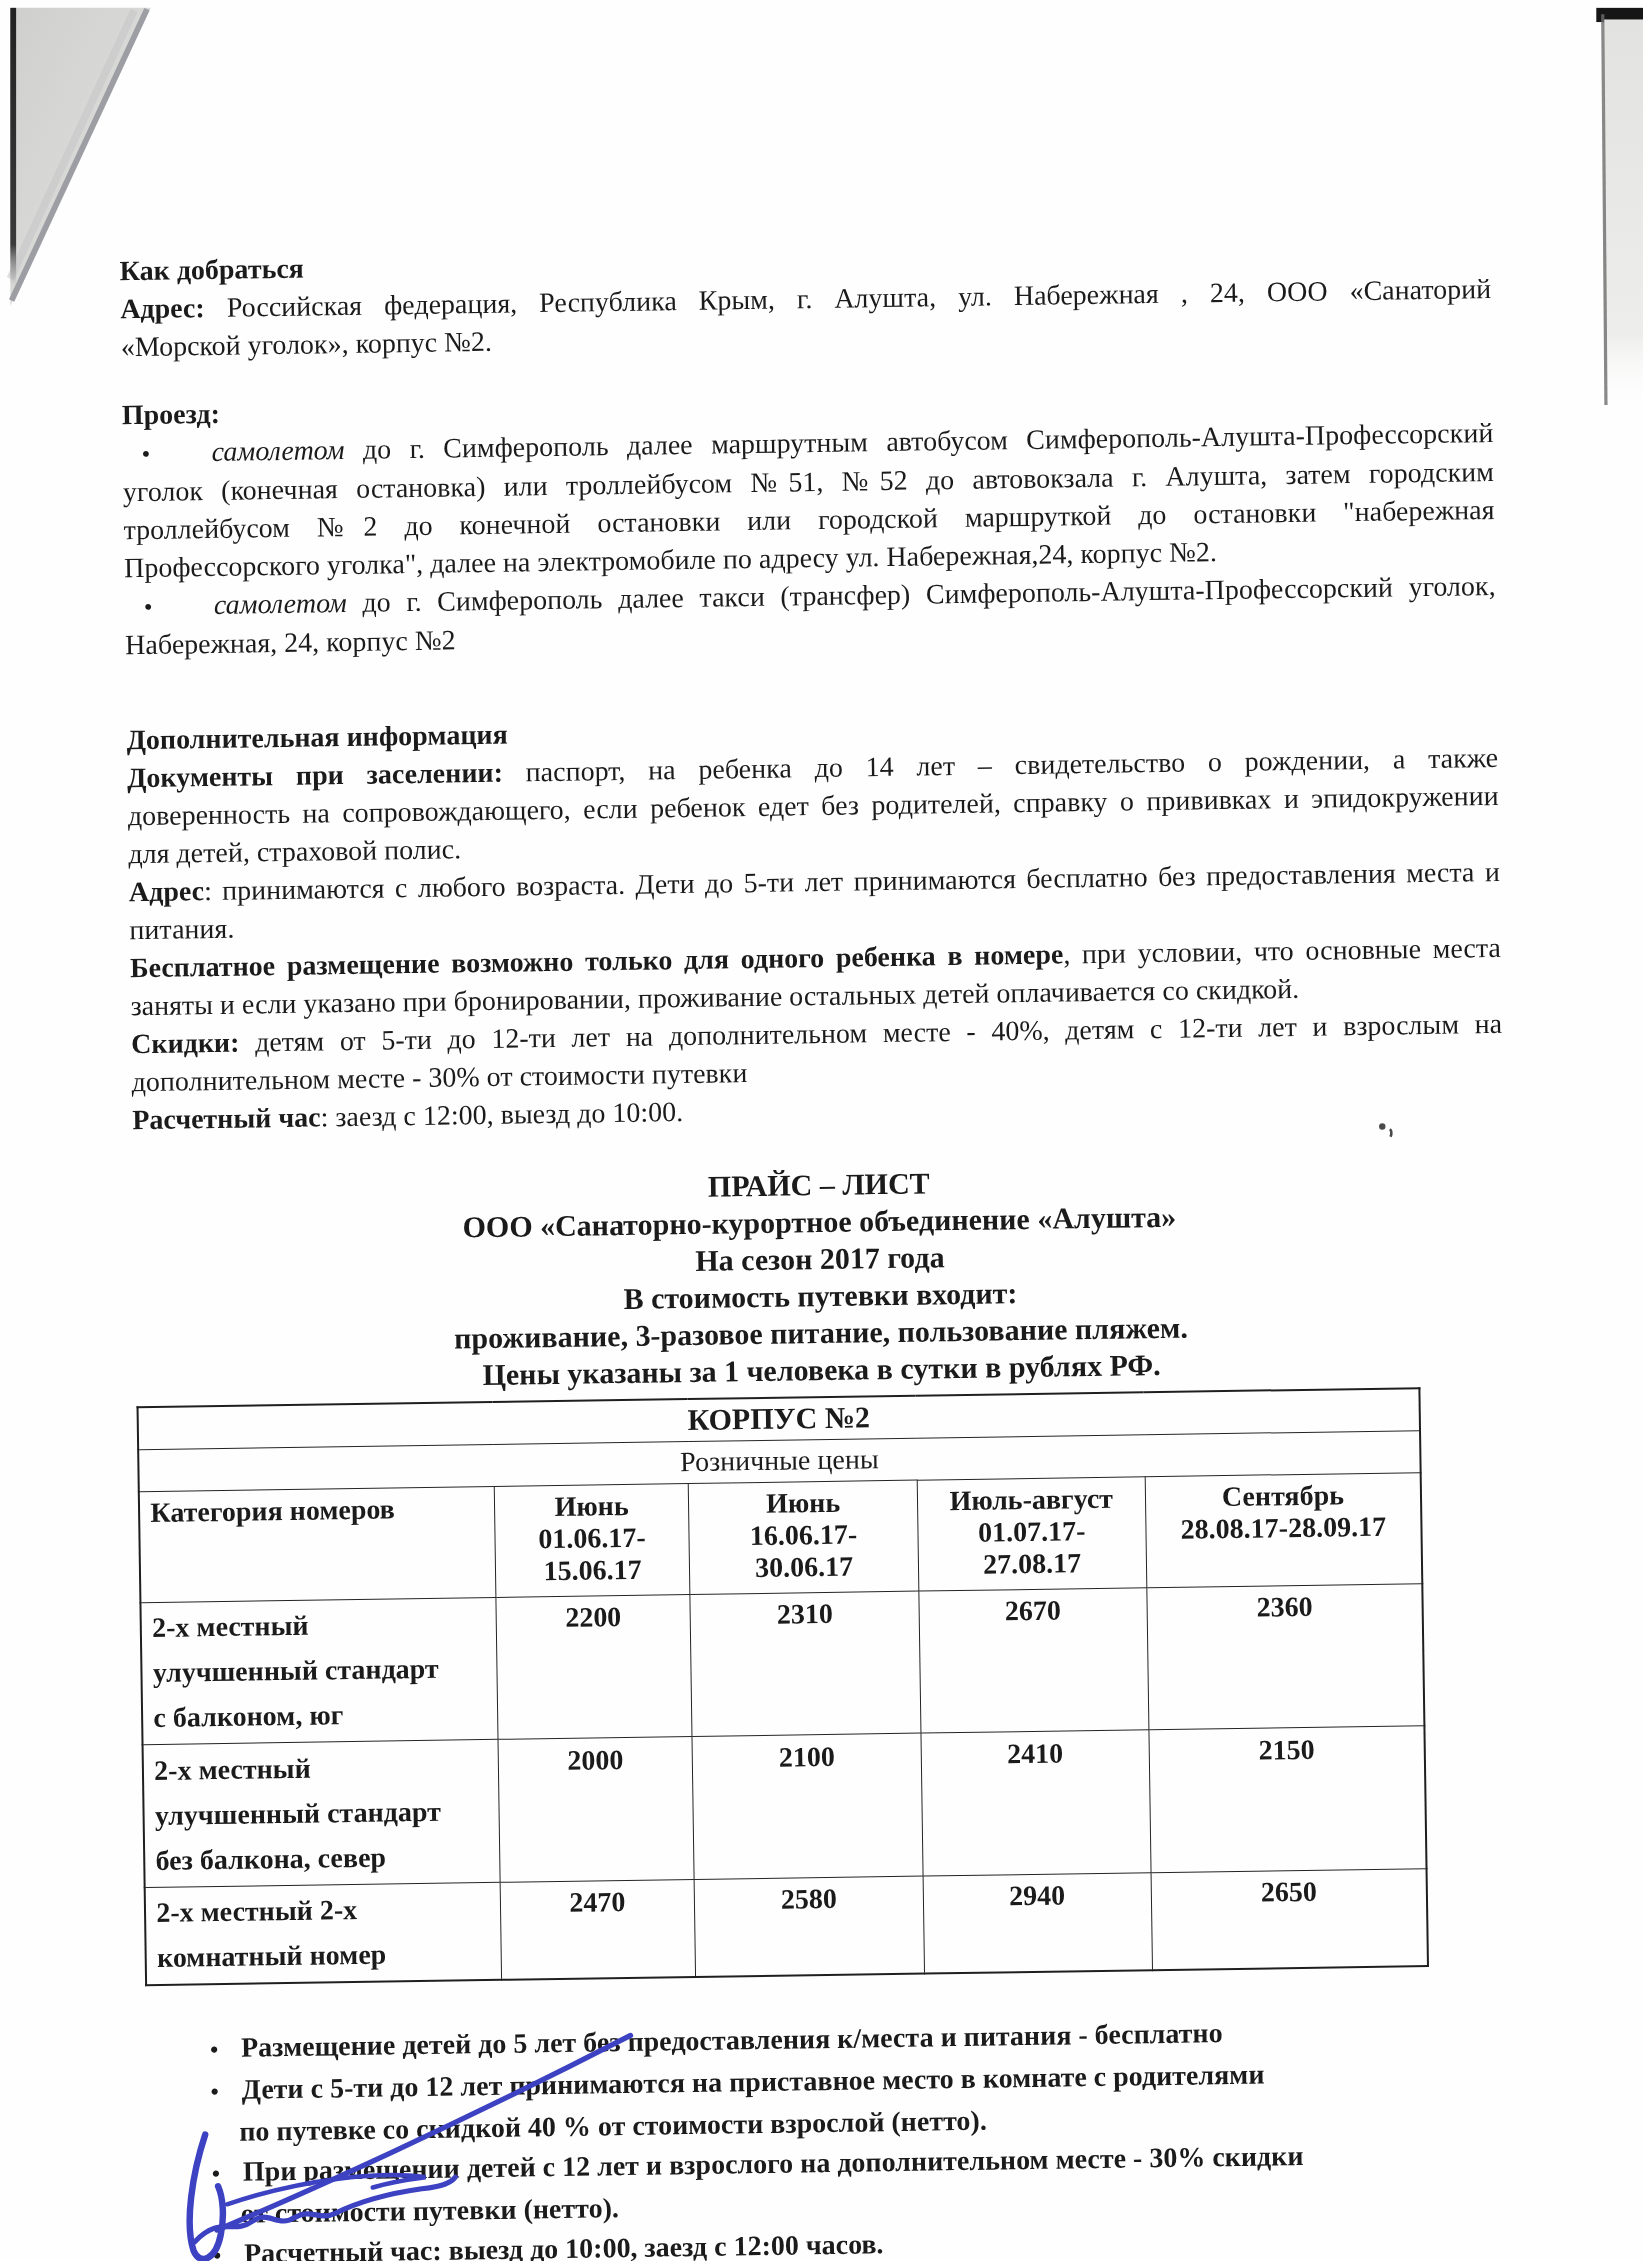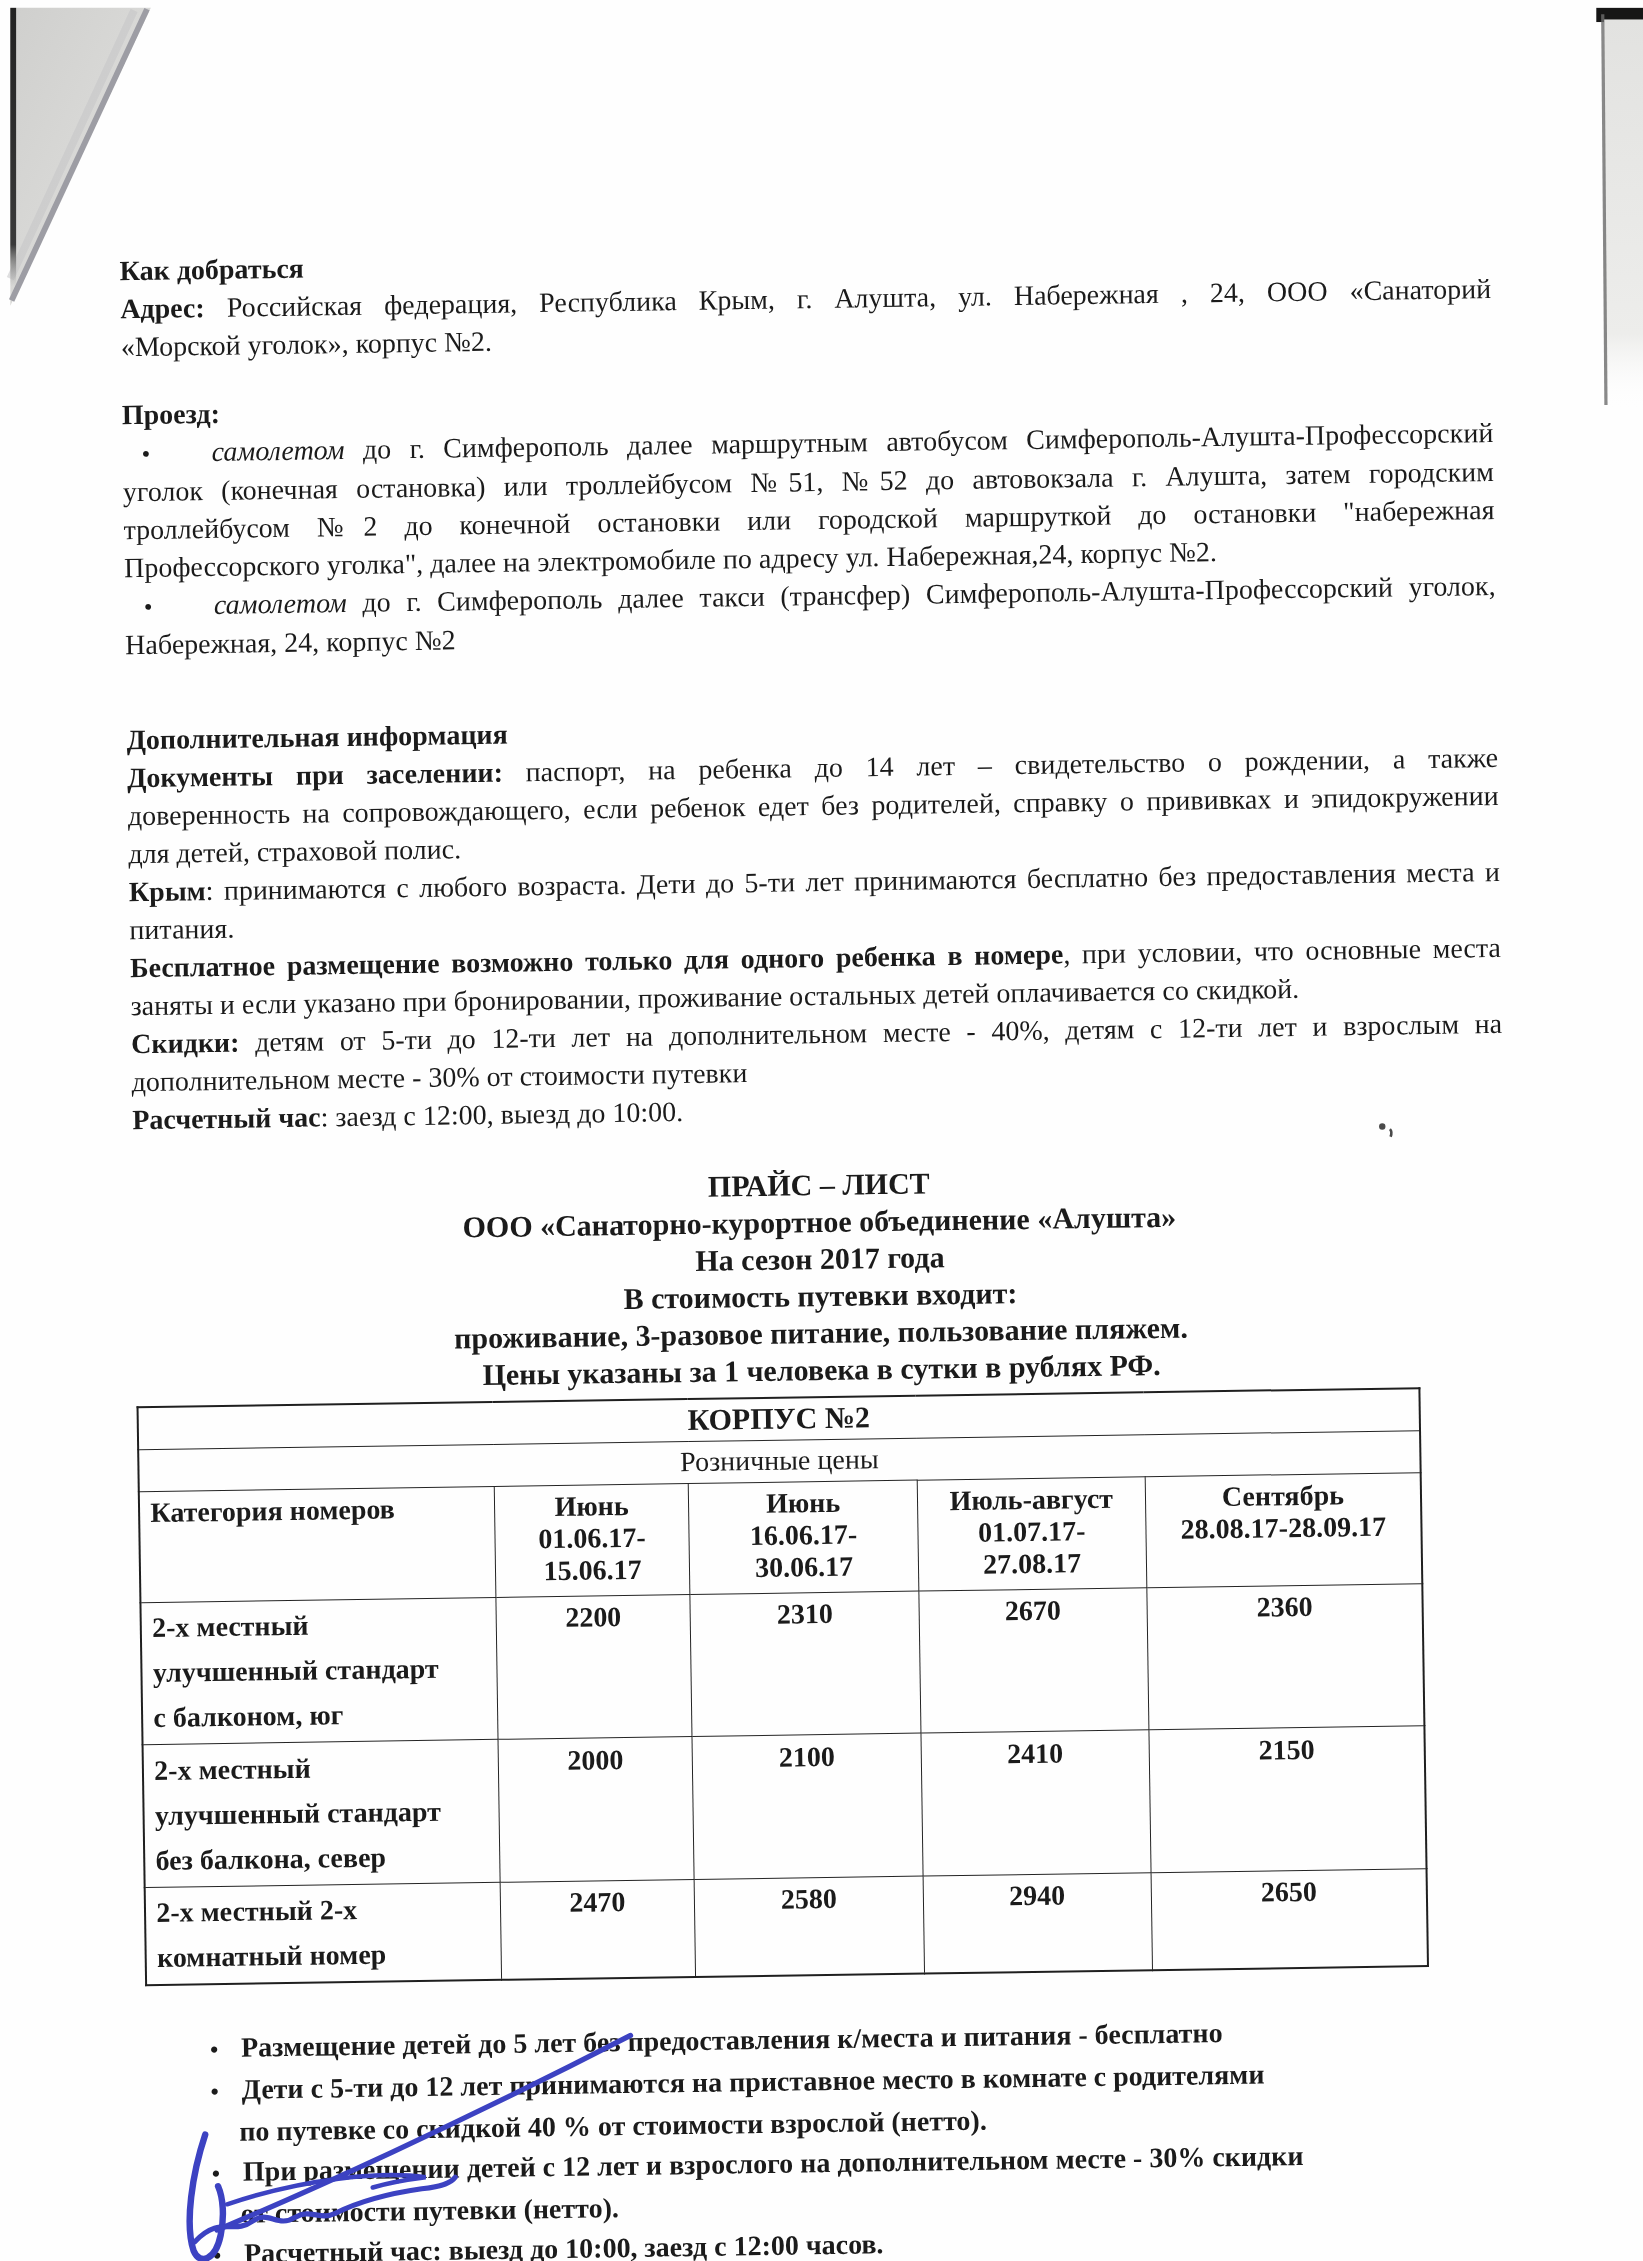--- a/index.html
+++ b/index.html
@@ -99,21 +99,21 @@
 
   <div class="head sec-gap2">Дополнительная информация</div>
 
   <div>
     <div class="bt jline"><b>Документы при заселении:</b> <span>паспорт, на ребенка до 14 лет – свидетельство о рождении, а также</span></div>
     <div class="bt jline">доверенность на сопровождающего, если ребенок едет без родителей, справку о прививках и эпидокружении</div>
     <div class="bt jlast">для детей, страховой полис.</div>
   </div>
 
   <div>
-    <div class="bt jline"><b>Крым</b><span>: принимаются с любого возраста. Дети до 5-ти лет принимаются бесплатно без предоставления места и</span></div>
+    <div class="bt jline"><b>Адрес</b><span>: принимаются с любого возраста. Дети до 5-ти лет принимаются бесплатно без предоставления места и</span></div>
     <div class="bt jlast">питания.</div>
   </div>
 
   <div>
     <div class="bt jline"><b>Бесплатное размещение возможно только для одного ребенка в номере</b><span>, при условии, что основные места</span></div>
     <div class="bt jlast">заняты и если указано при бронировании, проживание остальных детей оплачивается со скидкой.</div>
   </div>
 
   <div>
     <div class="bt jline"><b>Скидки:</b> <span>детям от 5-ти до 12-ти лет на дополнительном  месте - 40%, детям с 12-ти лет и взрослым на</span></div>

